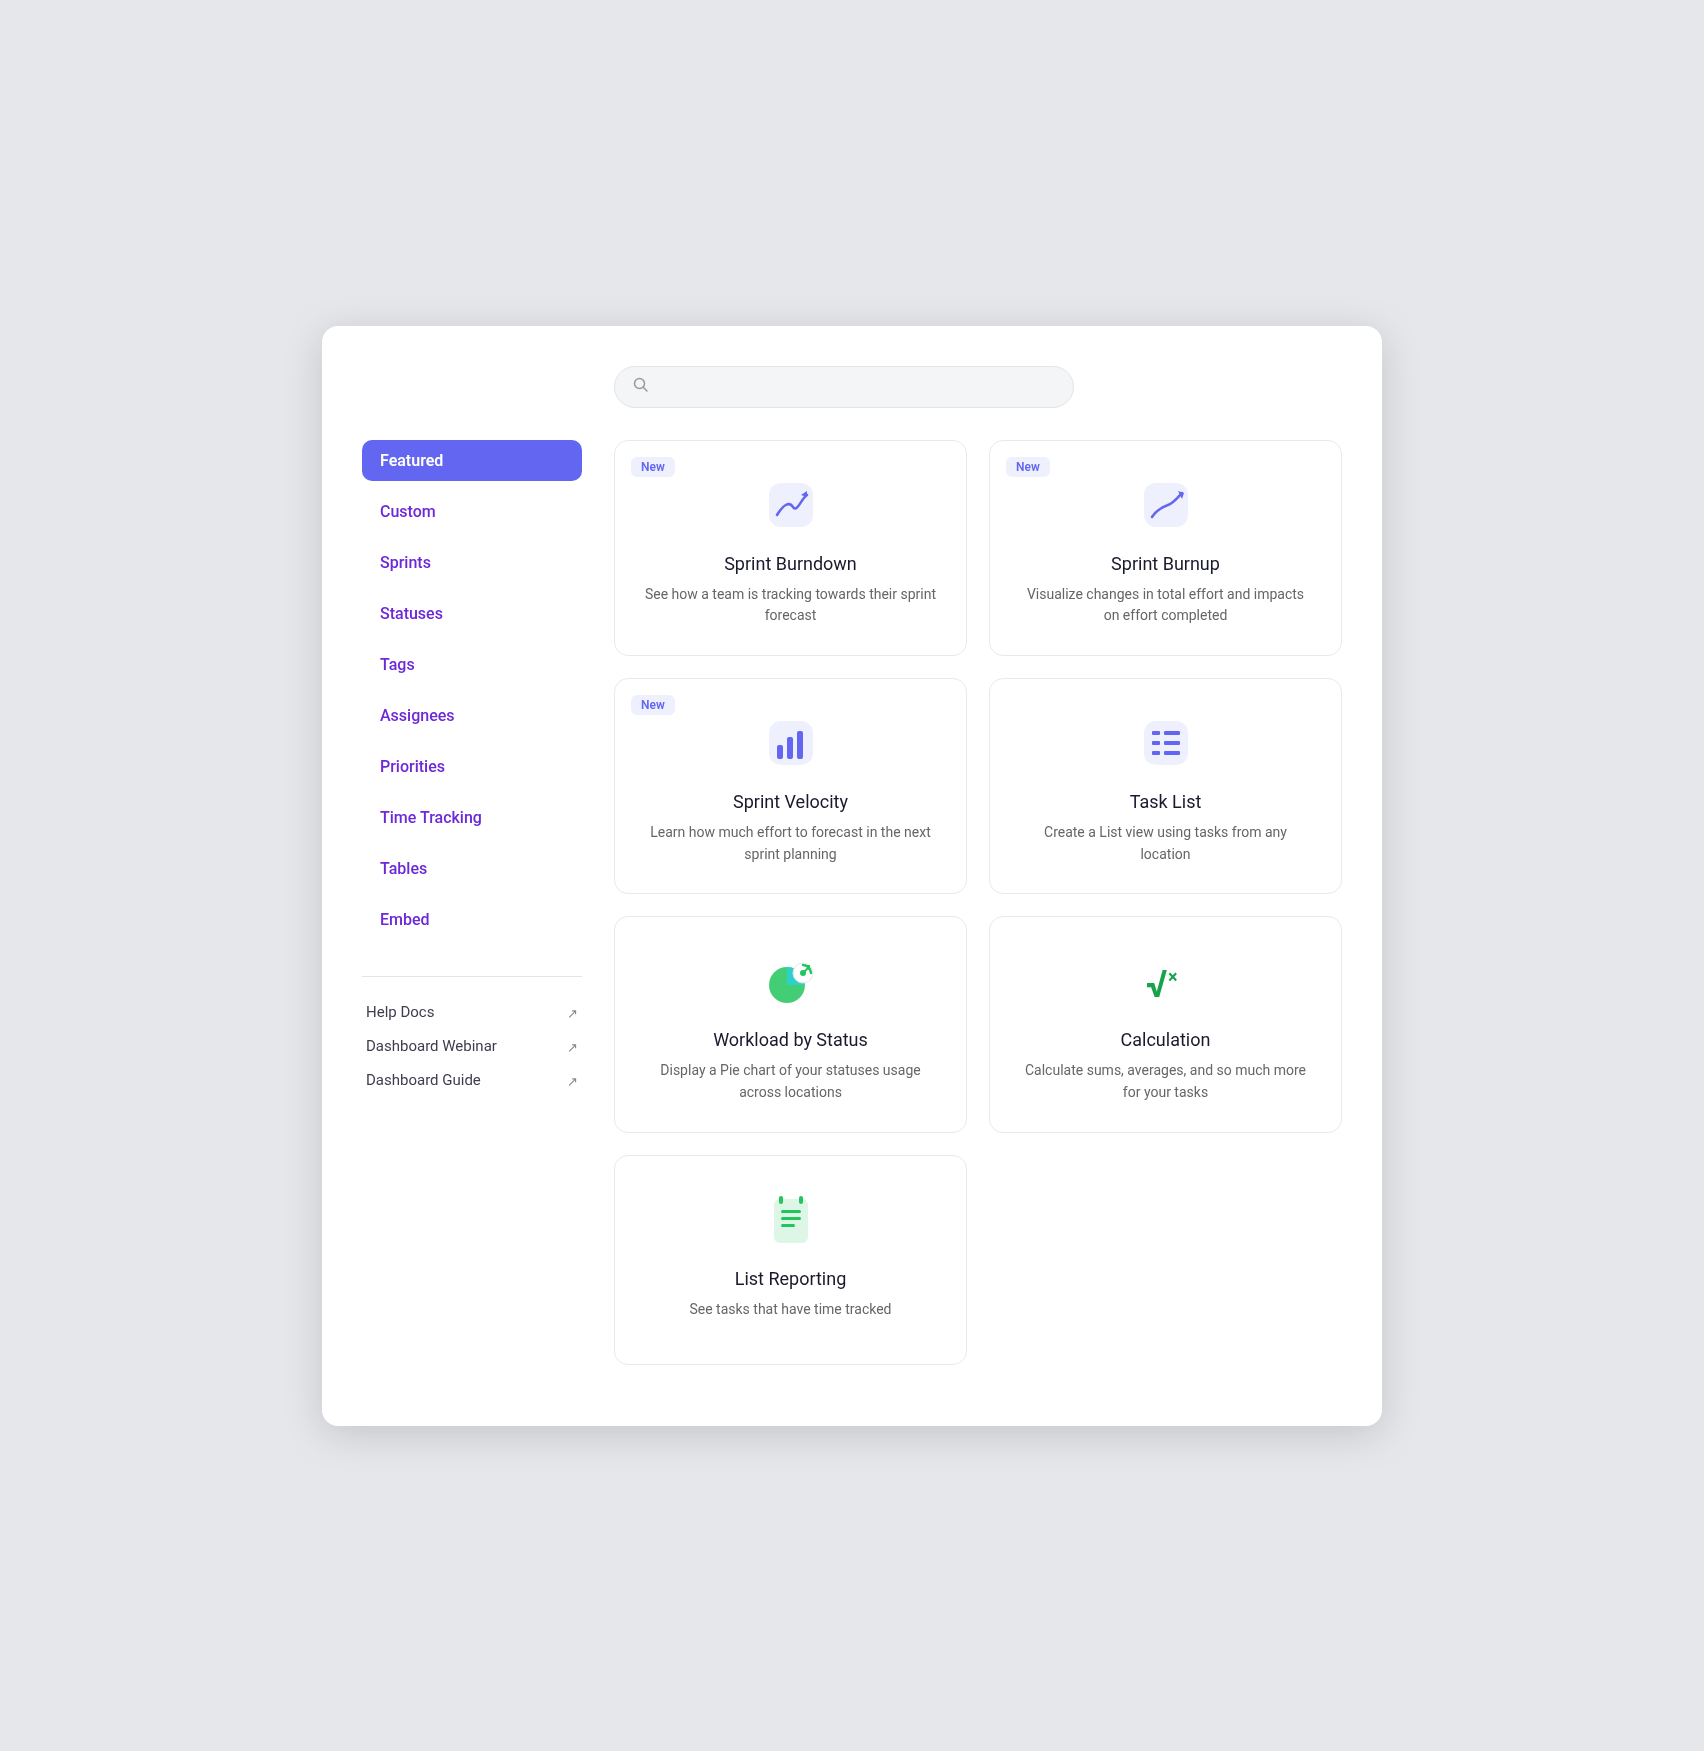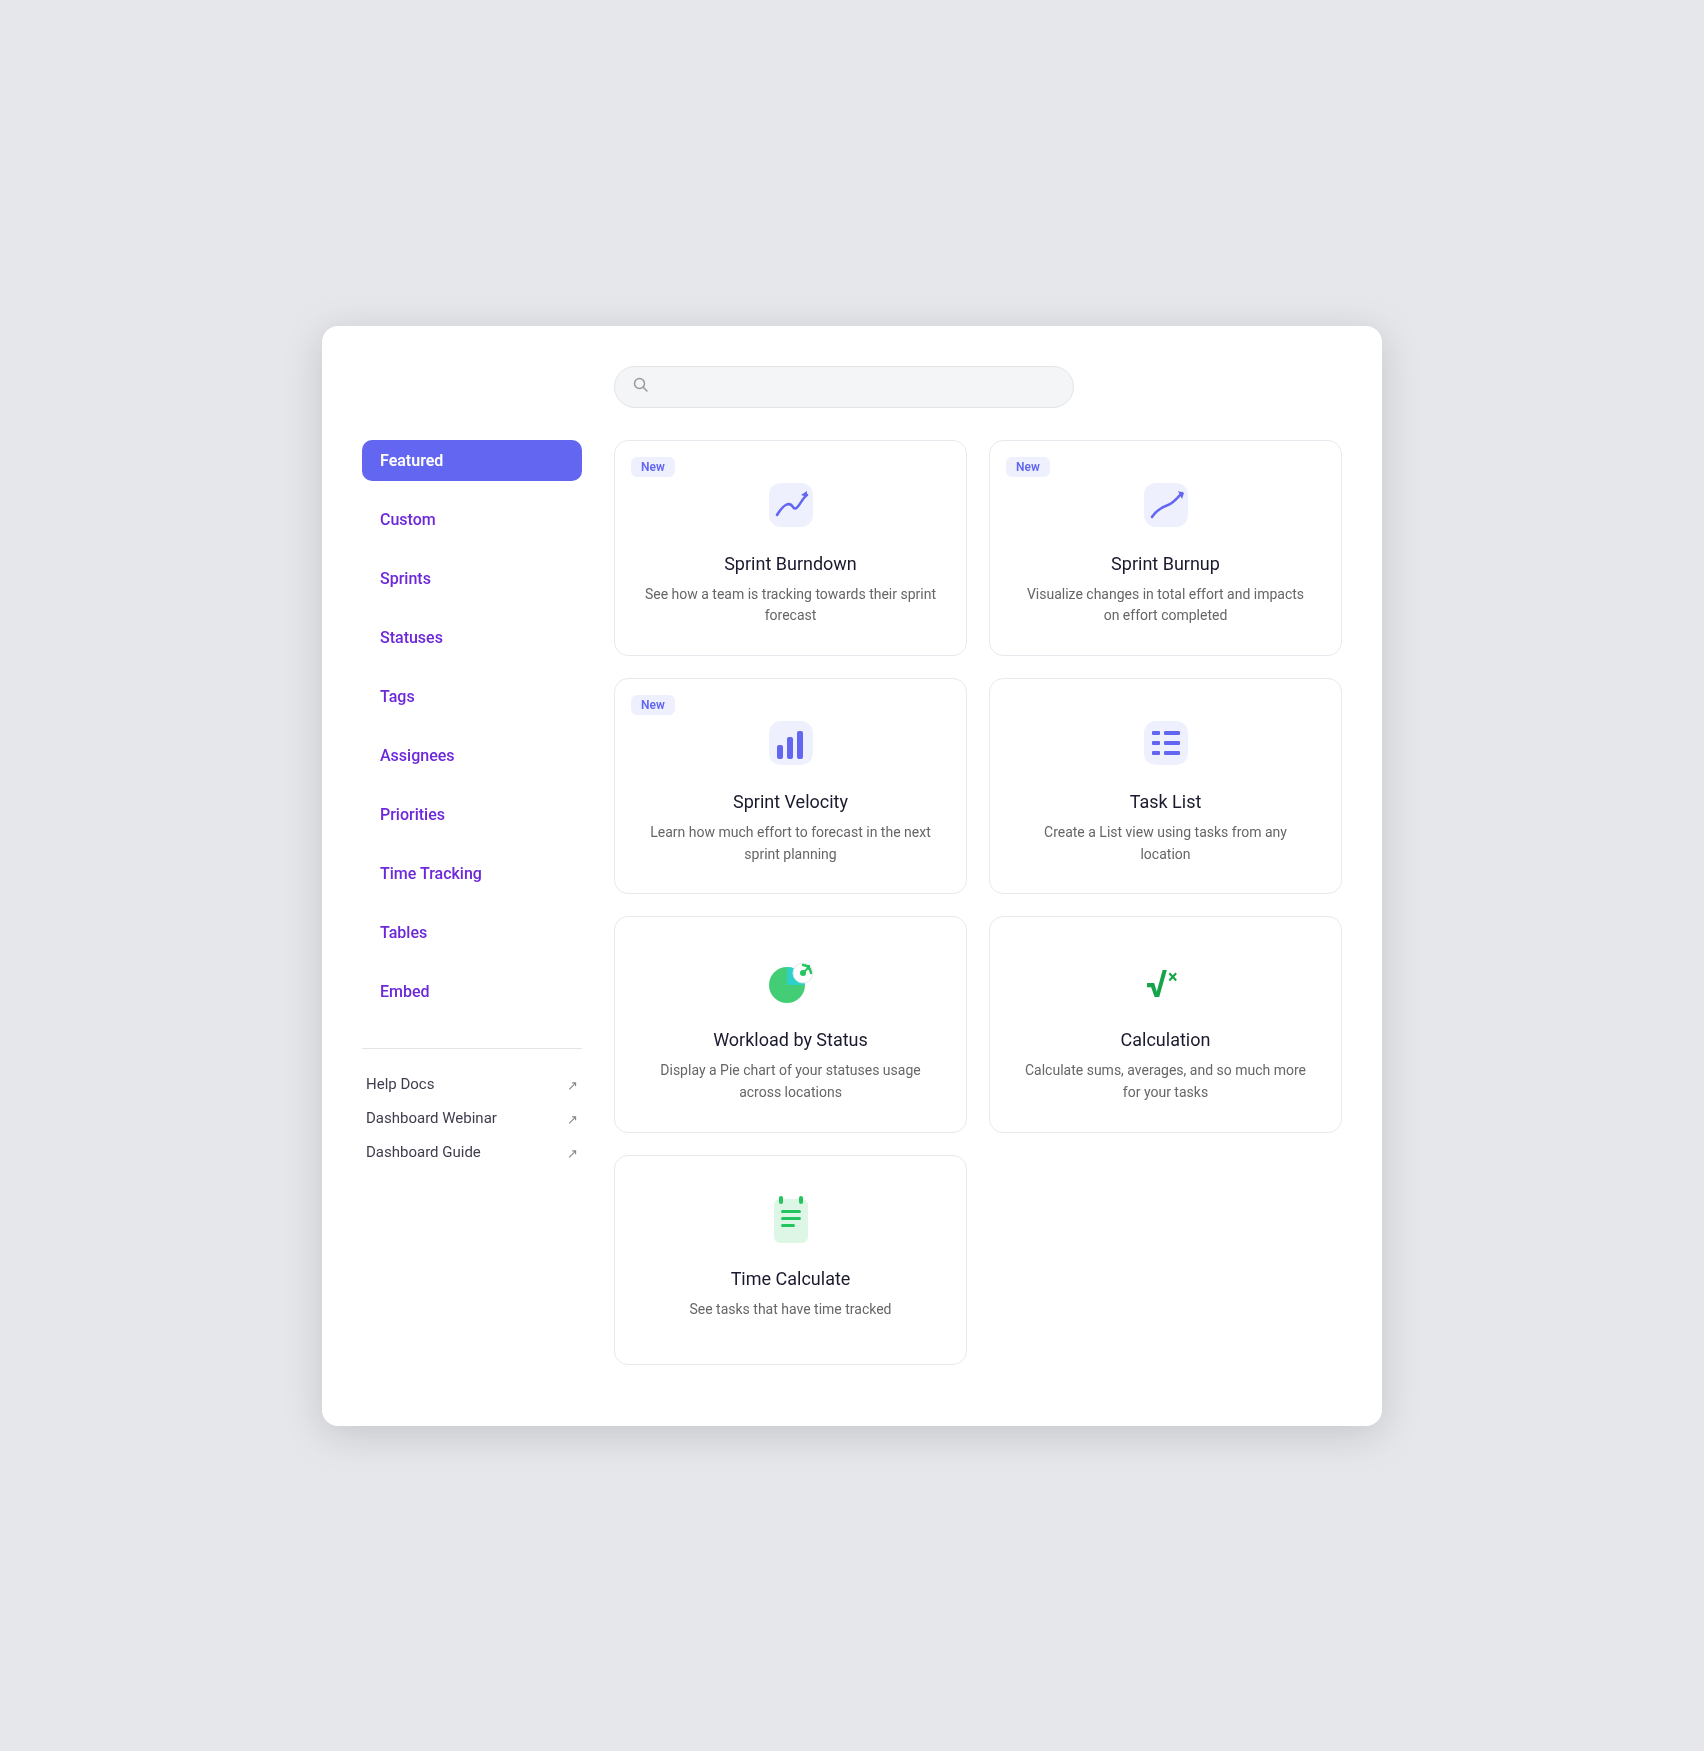--- a/index.html
+++ b/index.html
@@ -78,21 +78,21 @@
     .sidebar {
       width: 220px;
       min-width: 220px;
       margin-right: 32px;
       display: flex;
       flex-direction: column;
     }
     .sidebar-nav {
       display: flex;
       flex-direction: column;
-      gap: 18px;
+      gap: 10px;
       margin-bottom: 24px;
     }
     .sidebar-item {
       padding: 11px 18px;
       border-radius: 10px;
       cursor: pointer;
       font-size: 16px;
       color: #6d28d9;
       font-weight: 500;
       transition: background 0.15s;
@@ -327,19 +327,19 @@
     <div class="card-icon">
               <svg width="56" height="56" viewBox="0 0 56 56" fill="none">
         <rect x="12" y="8" width="32" height="42" rx="5" fill="#22c55e" opacity="0.15" stroke="#22c55e" stroke-width="2"></rect>
         <rect x="18" y="18" width="20" height="3" rx="1.5" fill="#22c55e"></rect>
         <rect x="18" y="25" width="20" height="3" rx="1.5" fill="#22c55e"></rect>
         <rect x="18" y="32" width="14" height="3" rx="1.5" fill="#22c55e"></rect>
         <rect x="16" y="4" width="4" height="8" rx="2" fill="#22c55e"></rect>
         <rect x="36" y="4" width="4" height="8" rx="2" fill="#22c55e"></rect>
       </svg>
             </div>
-    <div class="card-title">Time Calculate</div>
+    <div class="card-title">List Reporting</div>
     <div class="card-desc">See tasks that have time tracked</div>
   </div>
         </div>
     </div>
   </div>
 </div>
 
 </body></html>

